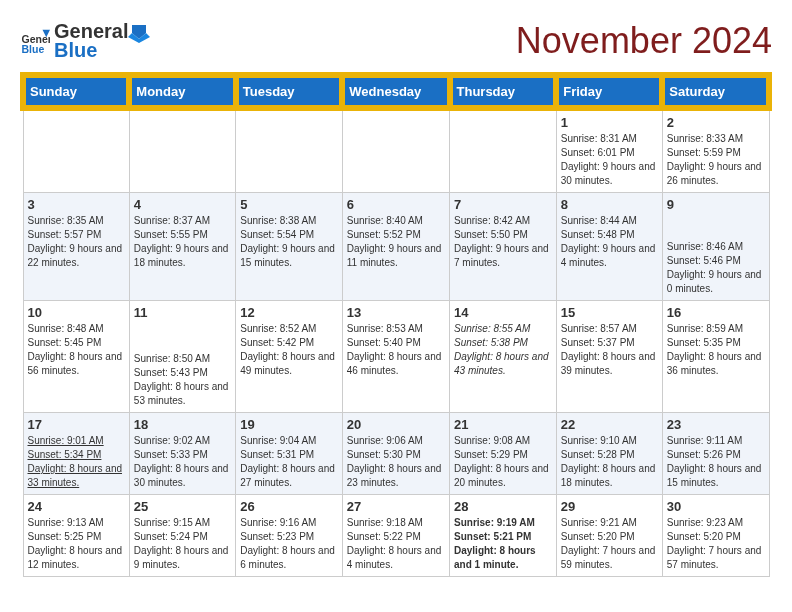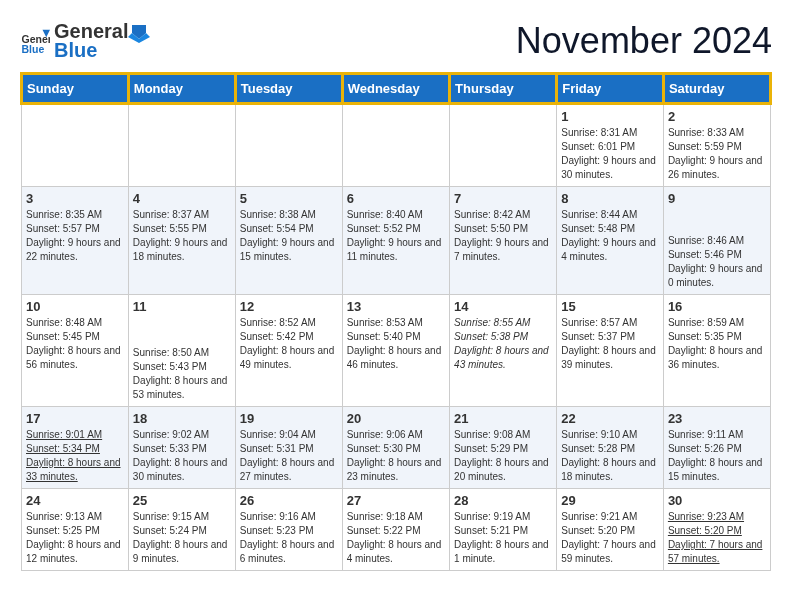--- a/index.html
+++ b/index.html
@@ -16,36 +16,36 @@
       align-items: flex-start;
       margin-bottom: 10px;
     }
     .logo {
       display: flex;
       align-items: center;
       gap: 4px;
     }
     .logo-icon { width: 30px; height: 30px; }
     .title-area { text-align: right; }
-    .month-title { font-size: 36px; font-weight: normal; color: #0f172a; }
+    .month-title { font-size: 36px; font-weight: normal; color: #7f1d1d; }
     .location { font-size: 16px; color: #555; }
 
     .calendar {
       width: 100%;
       border-collapse: collapse;
       font-size: 11px;
     }
     .calendar thead th {
       background: #1a6fc4;
       color: #fff;
       padding: 6px 4px;
       text-align: left;
       font-size: 13px;
       font-weight: bold;
-      border: 3px solid #eab308;
+      border: 6px solid #eab308;
     }
     .calendar tbody td {
       vertical-align: top;
       border: 1px solid #ccc;
       padding: 4px;
       width: 108px;
       min-height: 80px;
     }
     .calendar tbody tr:nth-child(odd) td {
       background: #fff;
@@ -277,31 +277,31 @@
 Daylight: 8 hours and 6 minutes.</div>
         </td>
         <td>
           <span class="day-num">27</span>
           <div class="day-info" style="white-space: pre-line;">Sunrise: 9:18 AM
 Sunset: 5:22 PM
 Daylight: 8 hours and 4 minutes.</div>
         </td>
         <td>
           <span class="day-num">28</span>
-          <div class="day-info" style="white-space: pre-line;">Sunrise: 9:19 AM
+          <div class="day-info" style="white-space: pre-line; font-weight: bold;">Sunrise: 9:19 AM
 Sunset: 5:21 PM
 Daylight: 8 hours and 1 minute.</div>
         </td>
         <td>
           <span class="day-num">29</span>
           <div class="day-info" style="white-space: pre-line;">Sunrise: 9:21 AM
 Sunset: 5:20 PM
 Daylight: 7 hours and 59 minutes.</div>
         </td>
         <td>
           <span class="day-num">30</span>
-          <div class="day-info" style="white-space: pre-line; text-decoration: underline;">Sunrise: 9:23 AM
+          <div class="day-info" style="white-space: pre-line;">Sunrise: 9:23 AM
 Sunset: 5:20 PM
 Daylight: 7 hours and 57 minutes.</div>
         </td>
       </tr>
     </tbody>
 </table>
 
 </body></html>

